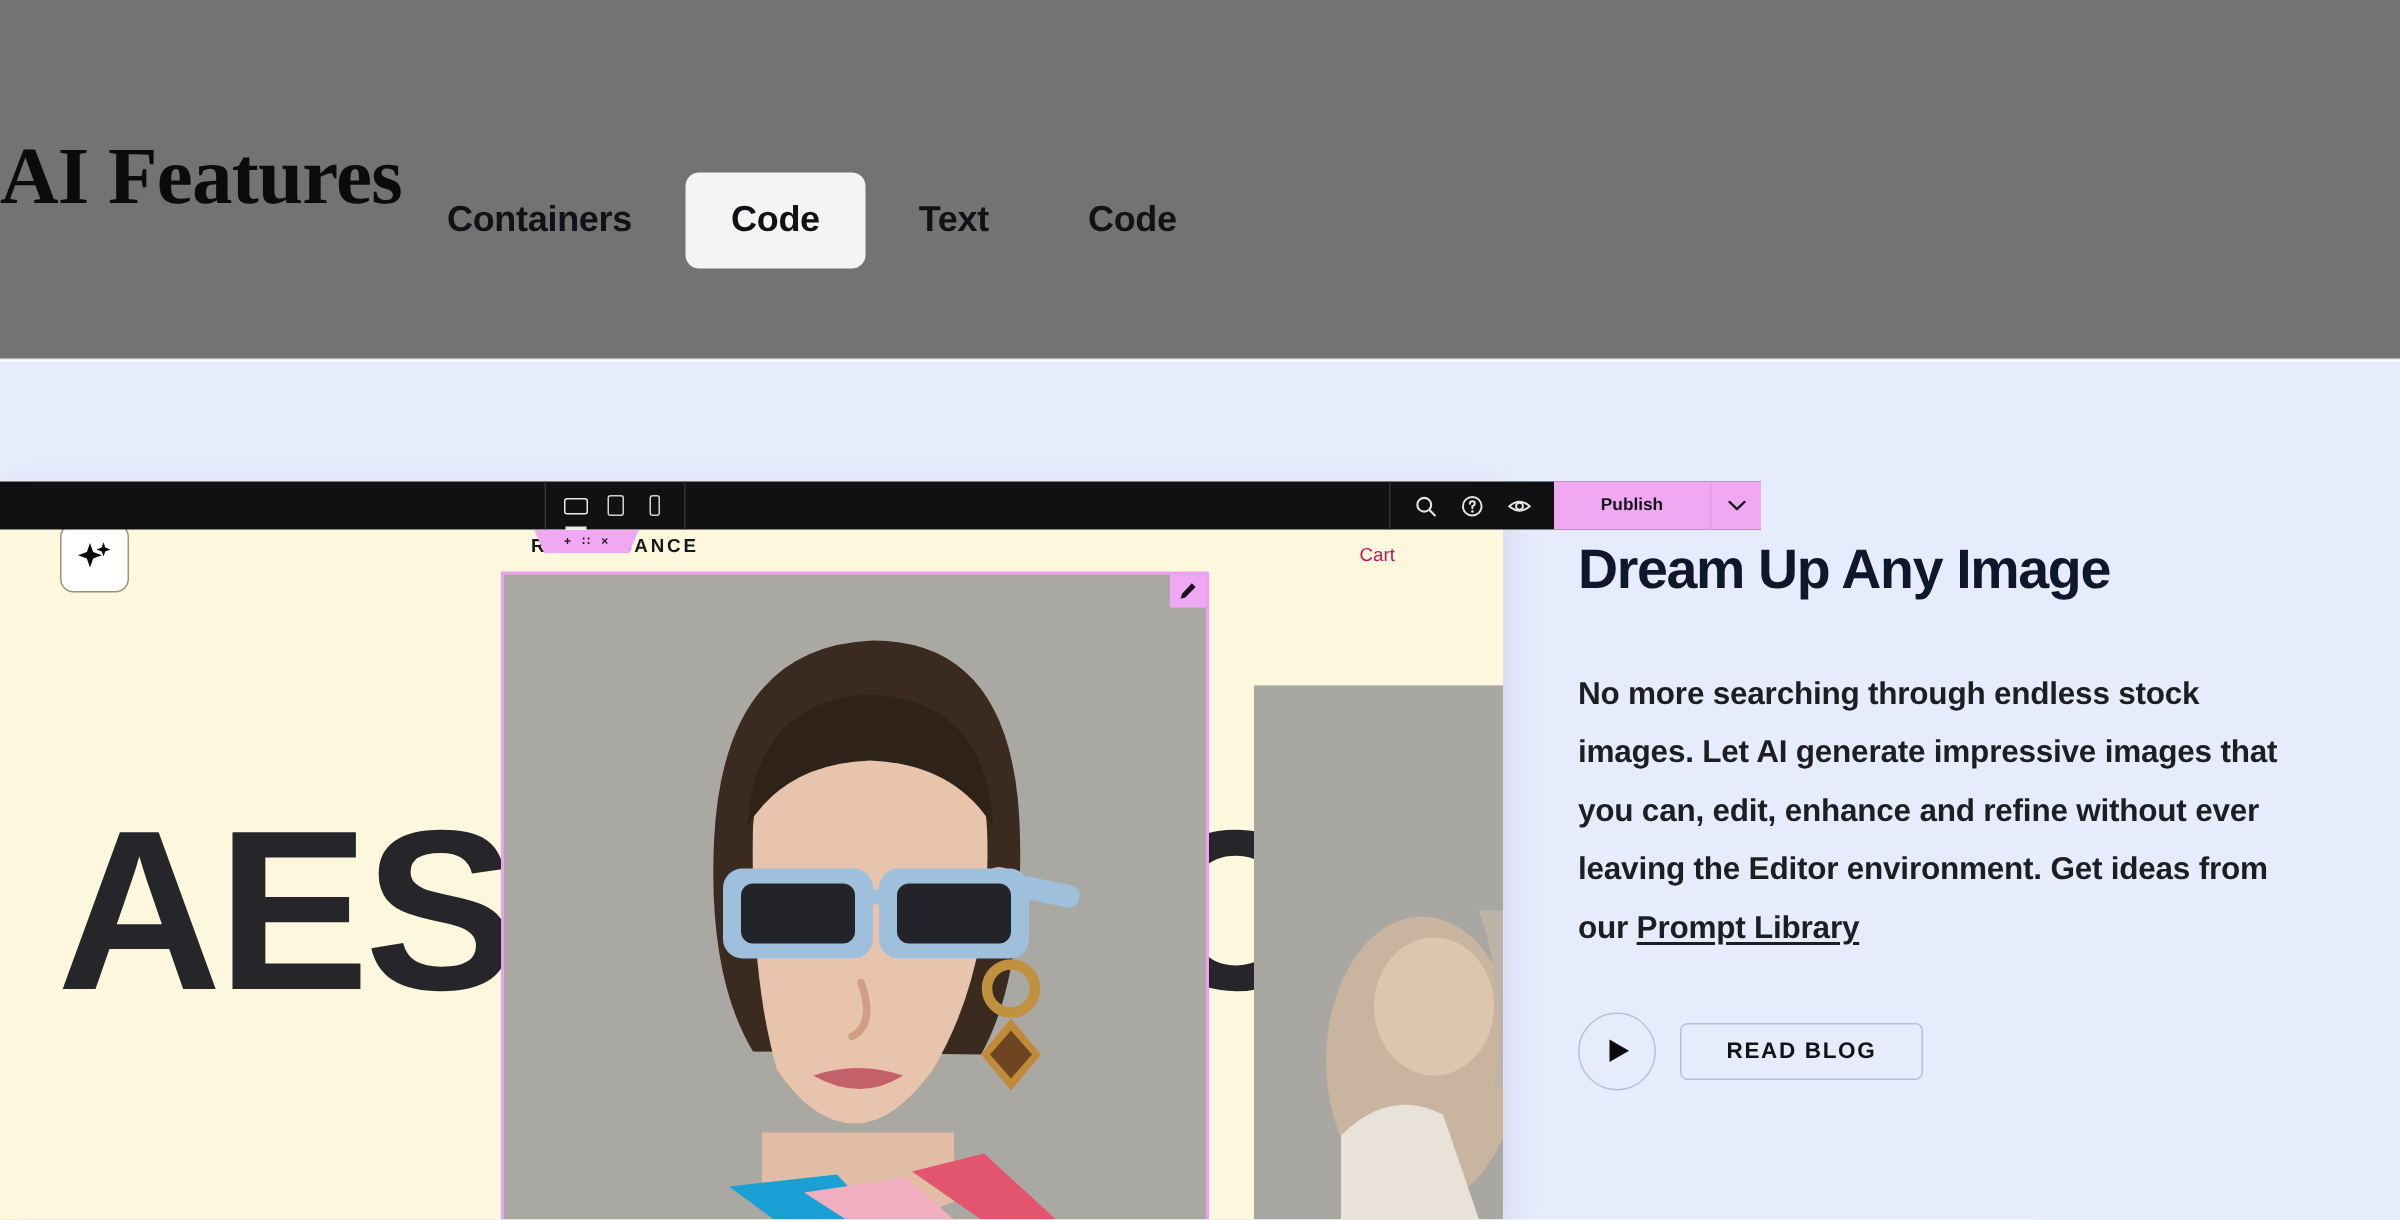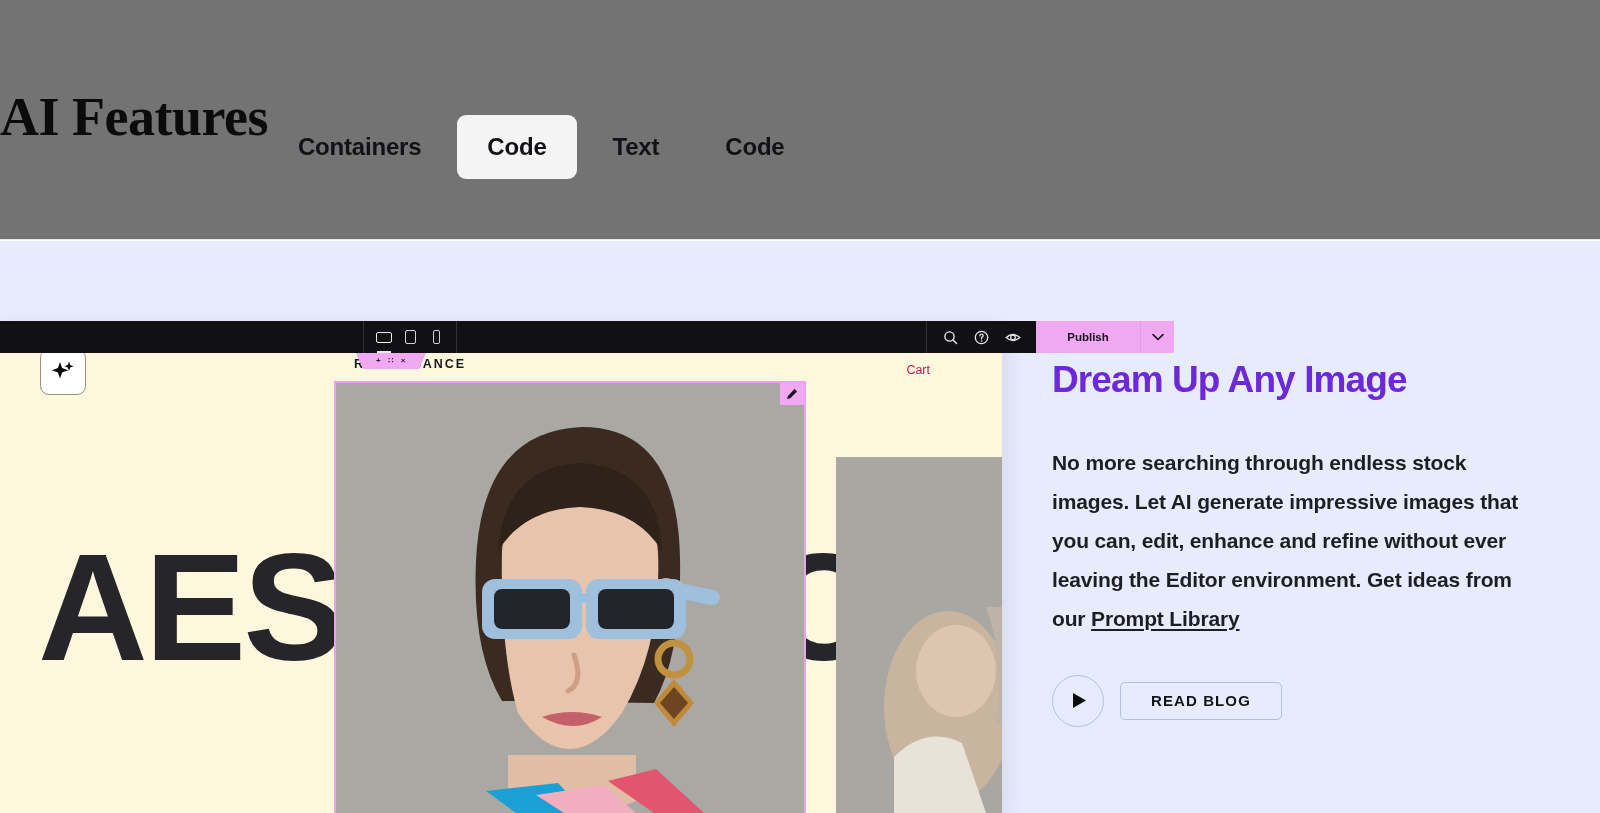--- a/index.html
+++ b/index.html
@@ -257,21 +257,21 @@
 
   
   .copy-col {
     flex: 1;
     padding: 118px 70px 0 50px;
   }
   .copy-title {
     font-size: 37px;
     font-weight: 800;
     letter-spacing: -0.9px;
-    color: #6d28d9;
+    color: #0f172a;
     line-height: 1.12;
   }
   .copy-body {
     margin-top: 44px;
     font-size: 21px;
     line-height: 1.85;
     color: #1d1e22;
     max-width: 470px;
     letter-spacing: -0.15px;
     font-weight: bold;

